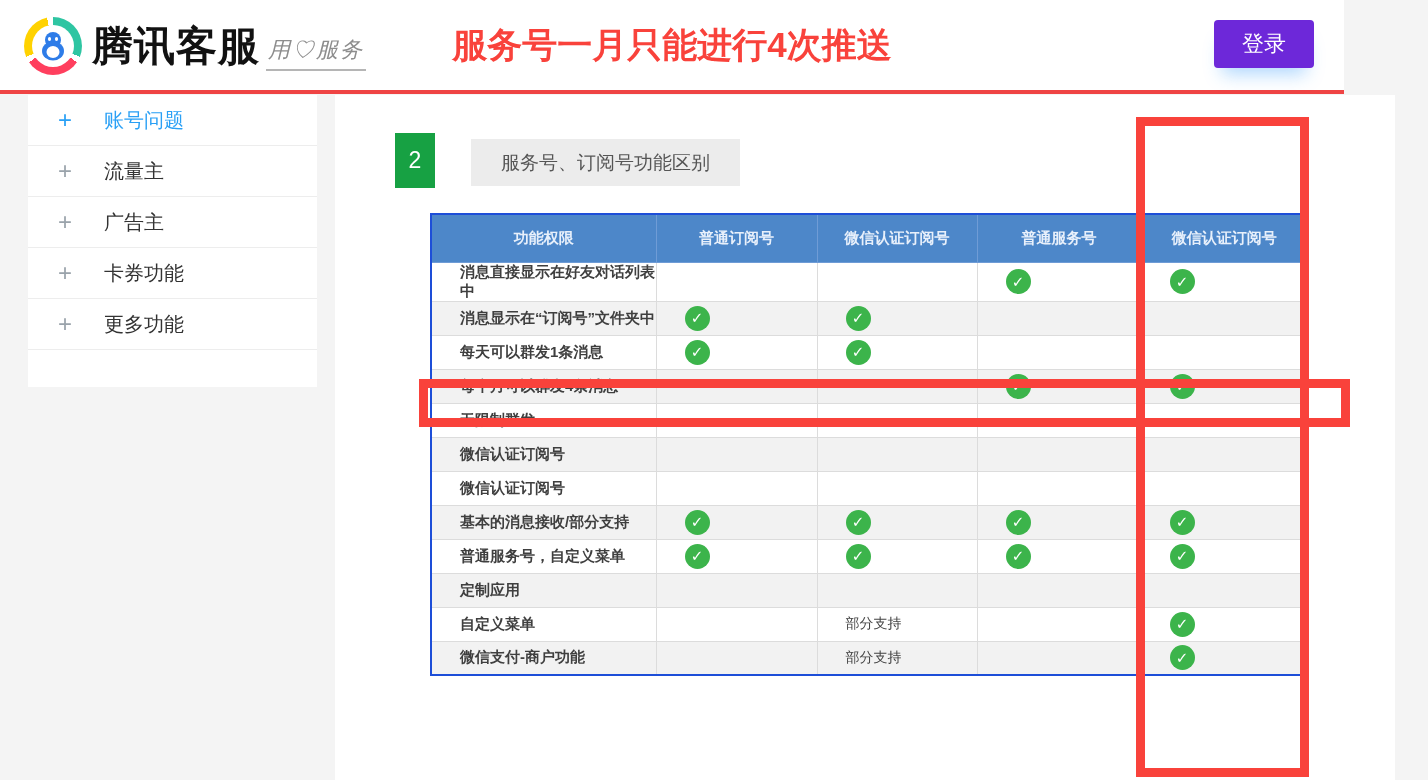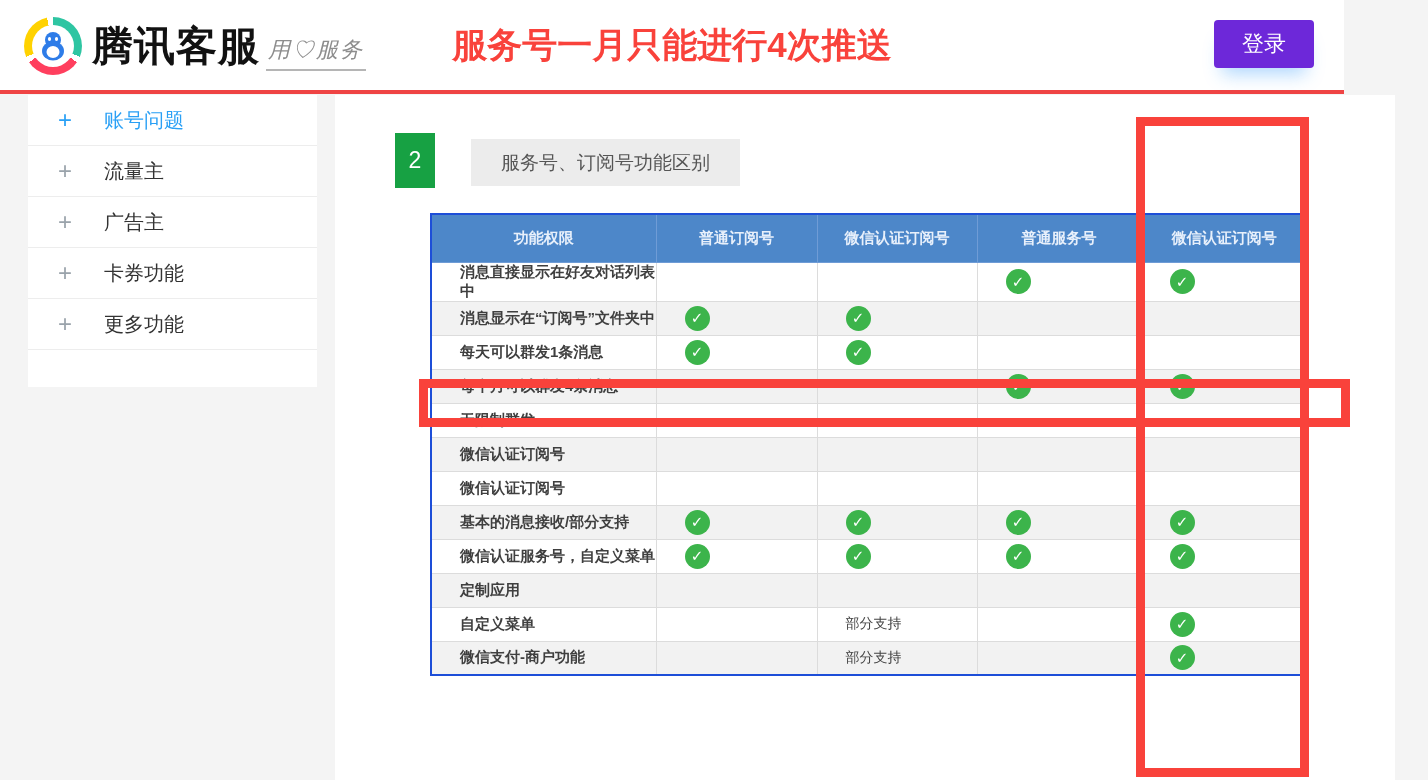--- a/index.html
+++ b/index.html
@@ -230,21 +230,21 @@
           <td></td>
         </tr>
         <tr>
           <td>基本的消息接收/部分支持</td>
           <td><span class="check">✓</span></td>
           <td><span class="check">✓</span></td>
           <td><span class="check">✓</span></td>
           <td><span class="check">✓</span></td>
         </tr>
         <tr>
-          <td>微信认证服务号，自定义菜单</td>
+          <td>普通服务号，自定义菜单</td>
           <td><span class="check">✓</span></td>
           <td><span class="check">✓</span></td>
           <td><span class="check">✓</span></td>
           <td><span class="check">✓</span></td>
         </tr>
         <tr>
           <td>定制应用</td>
           <td></td>
           <td></td>
           <td></td>

